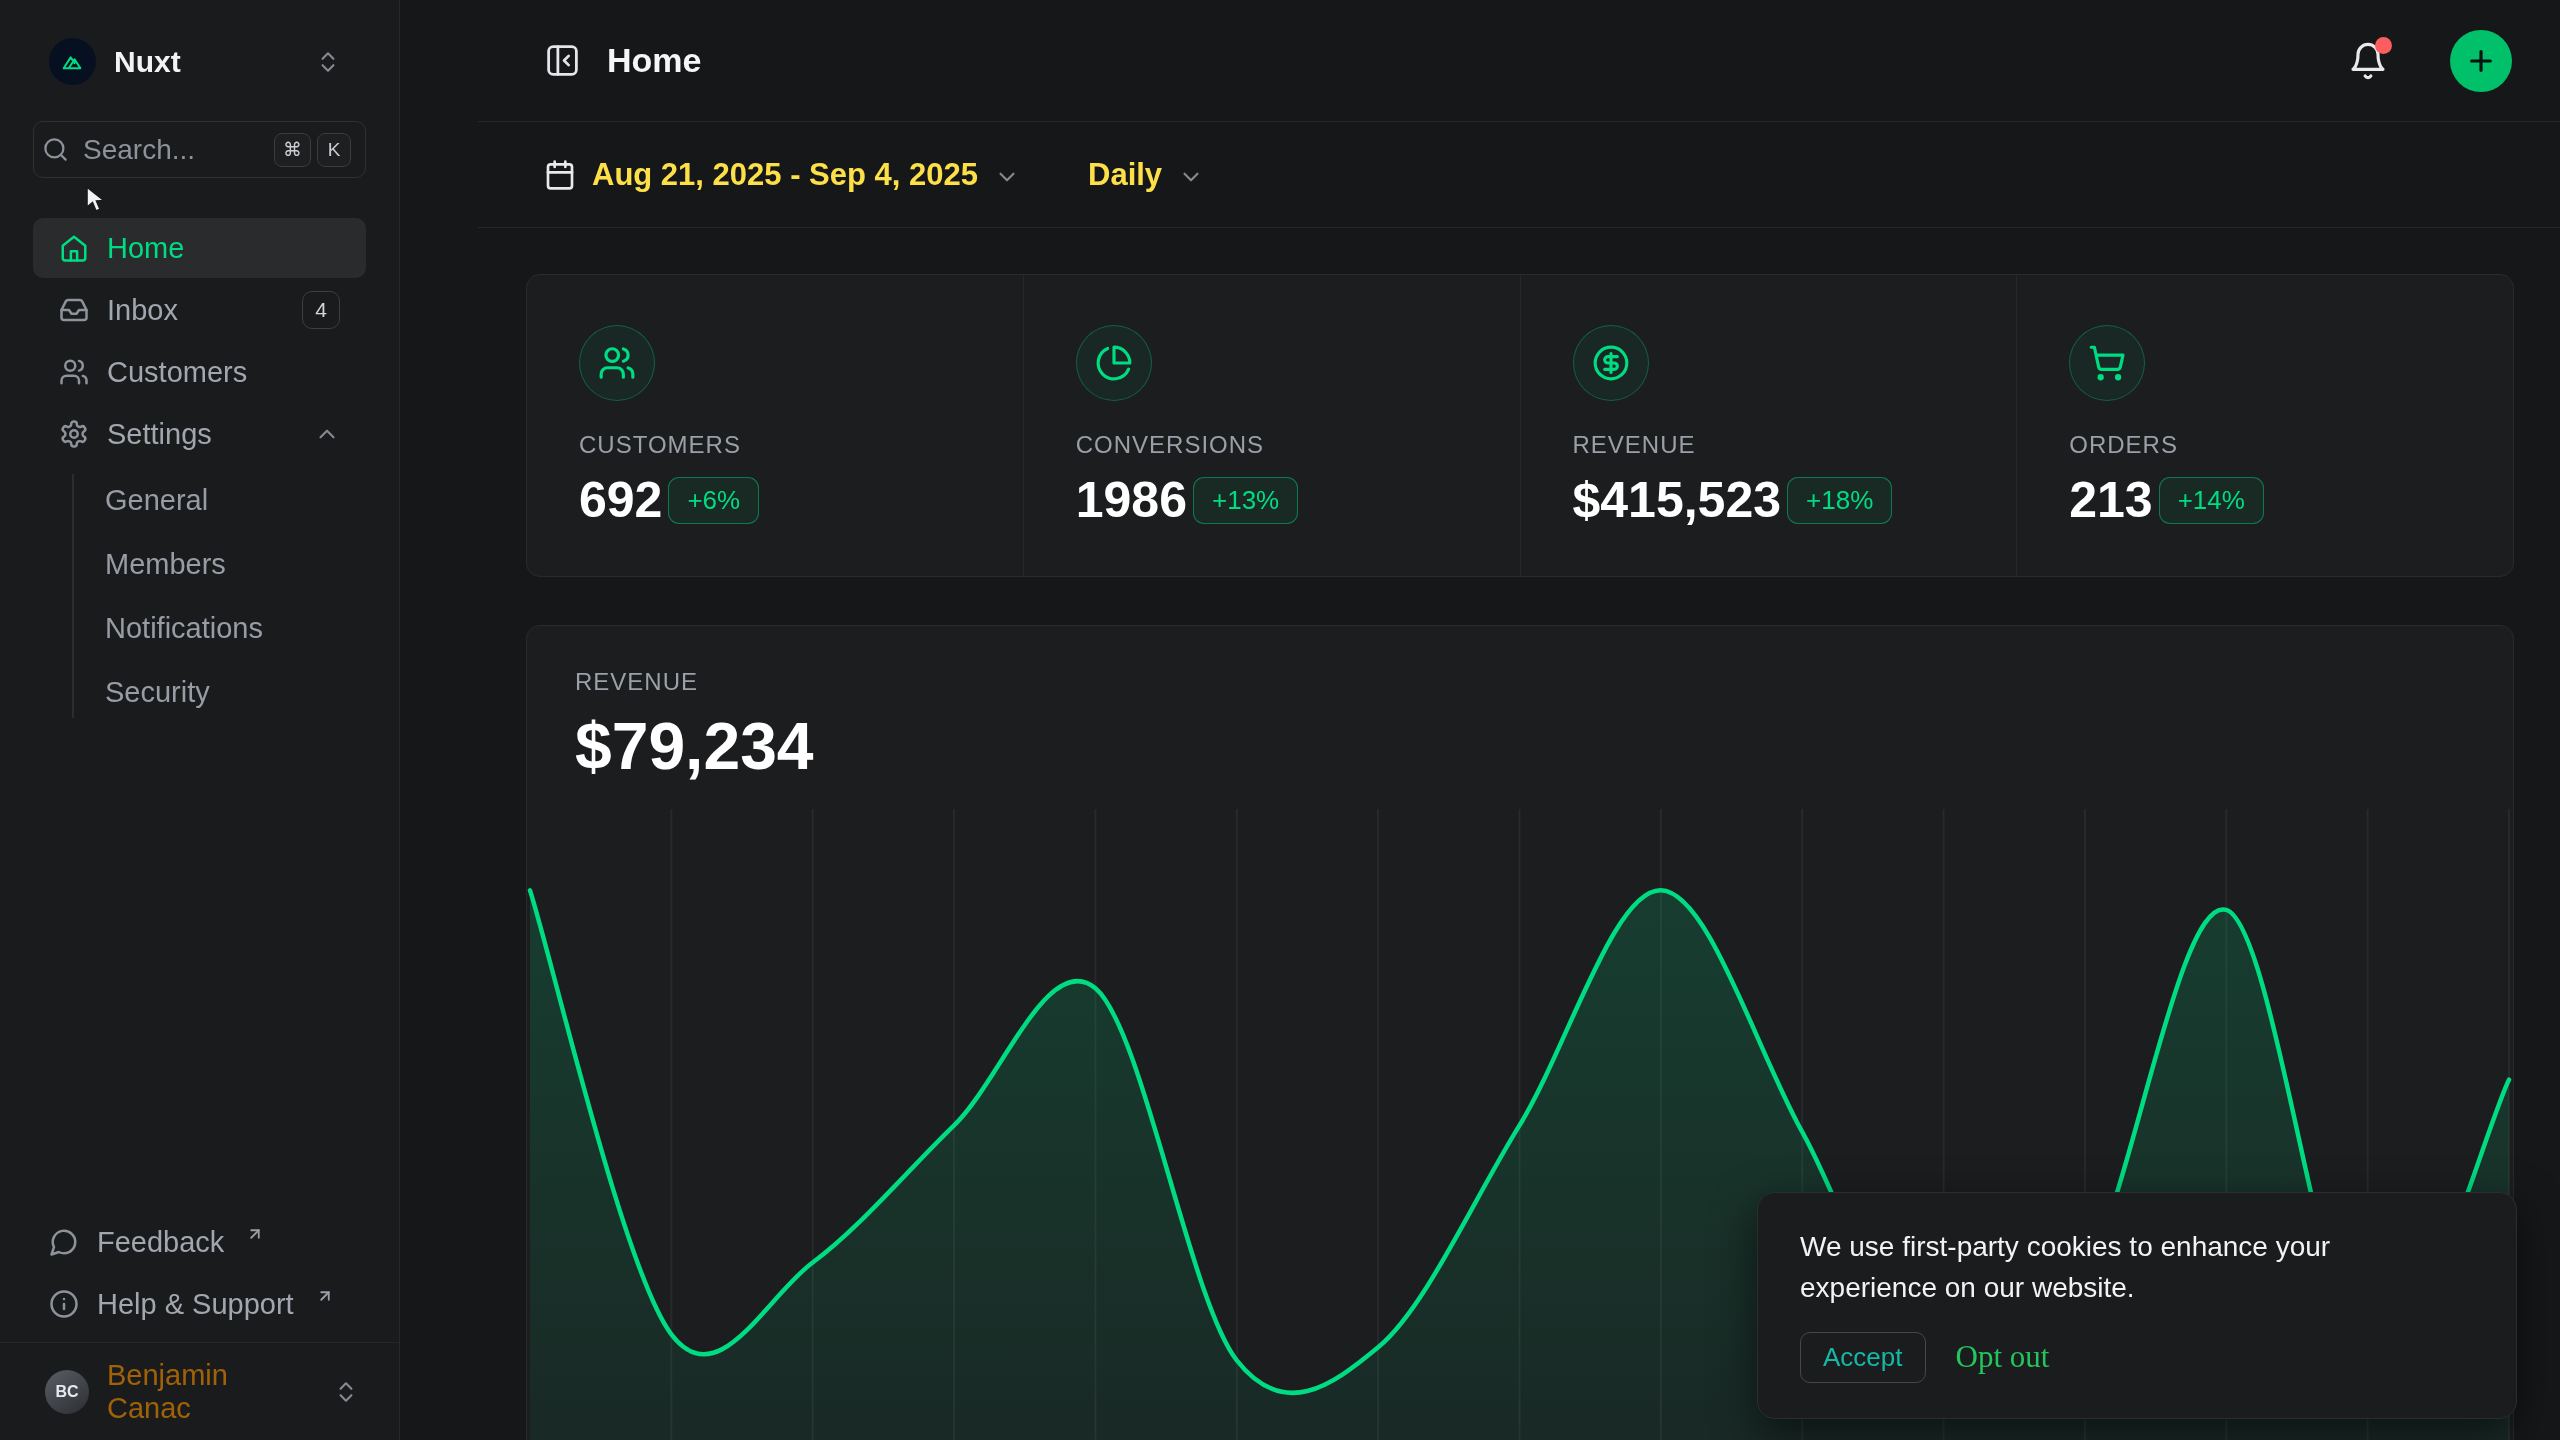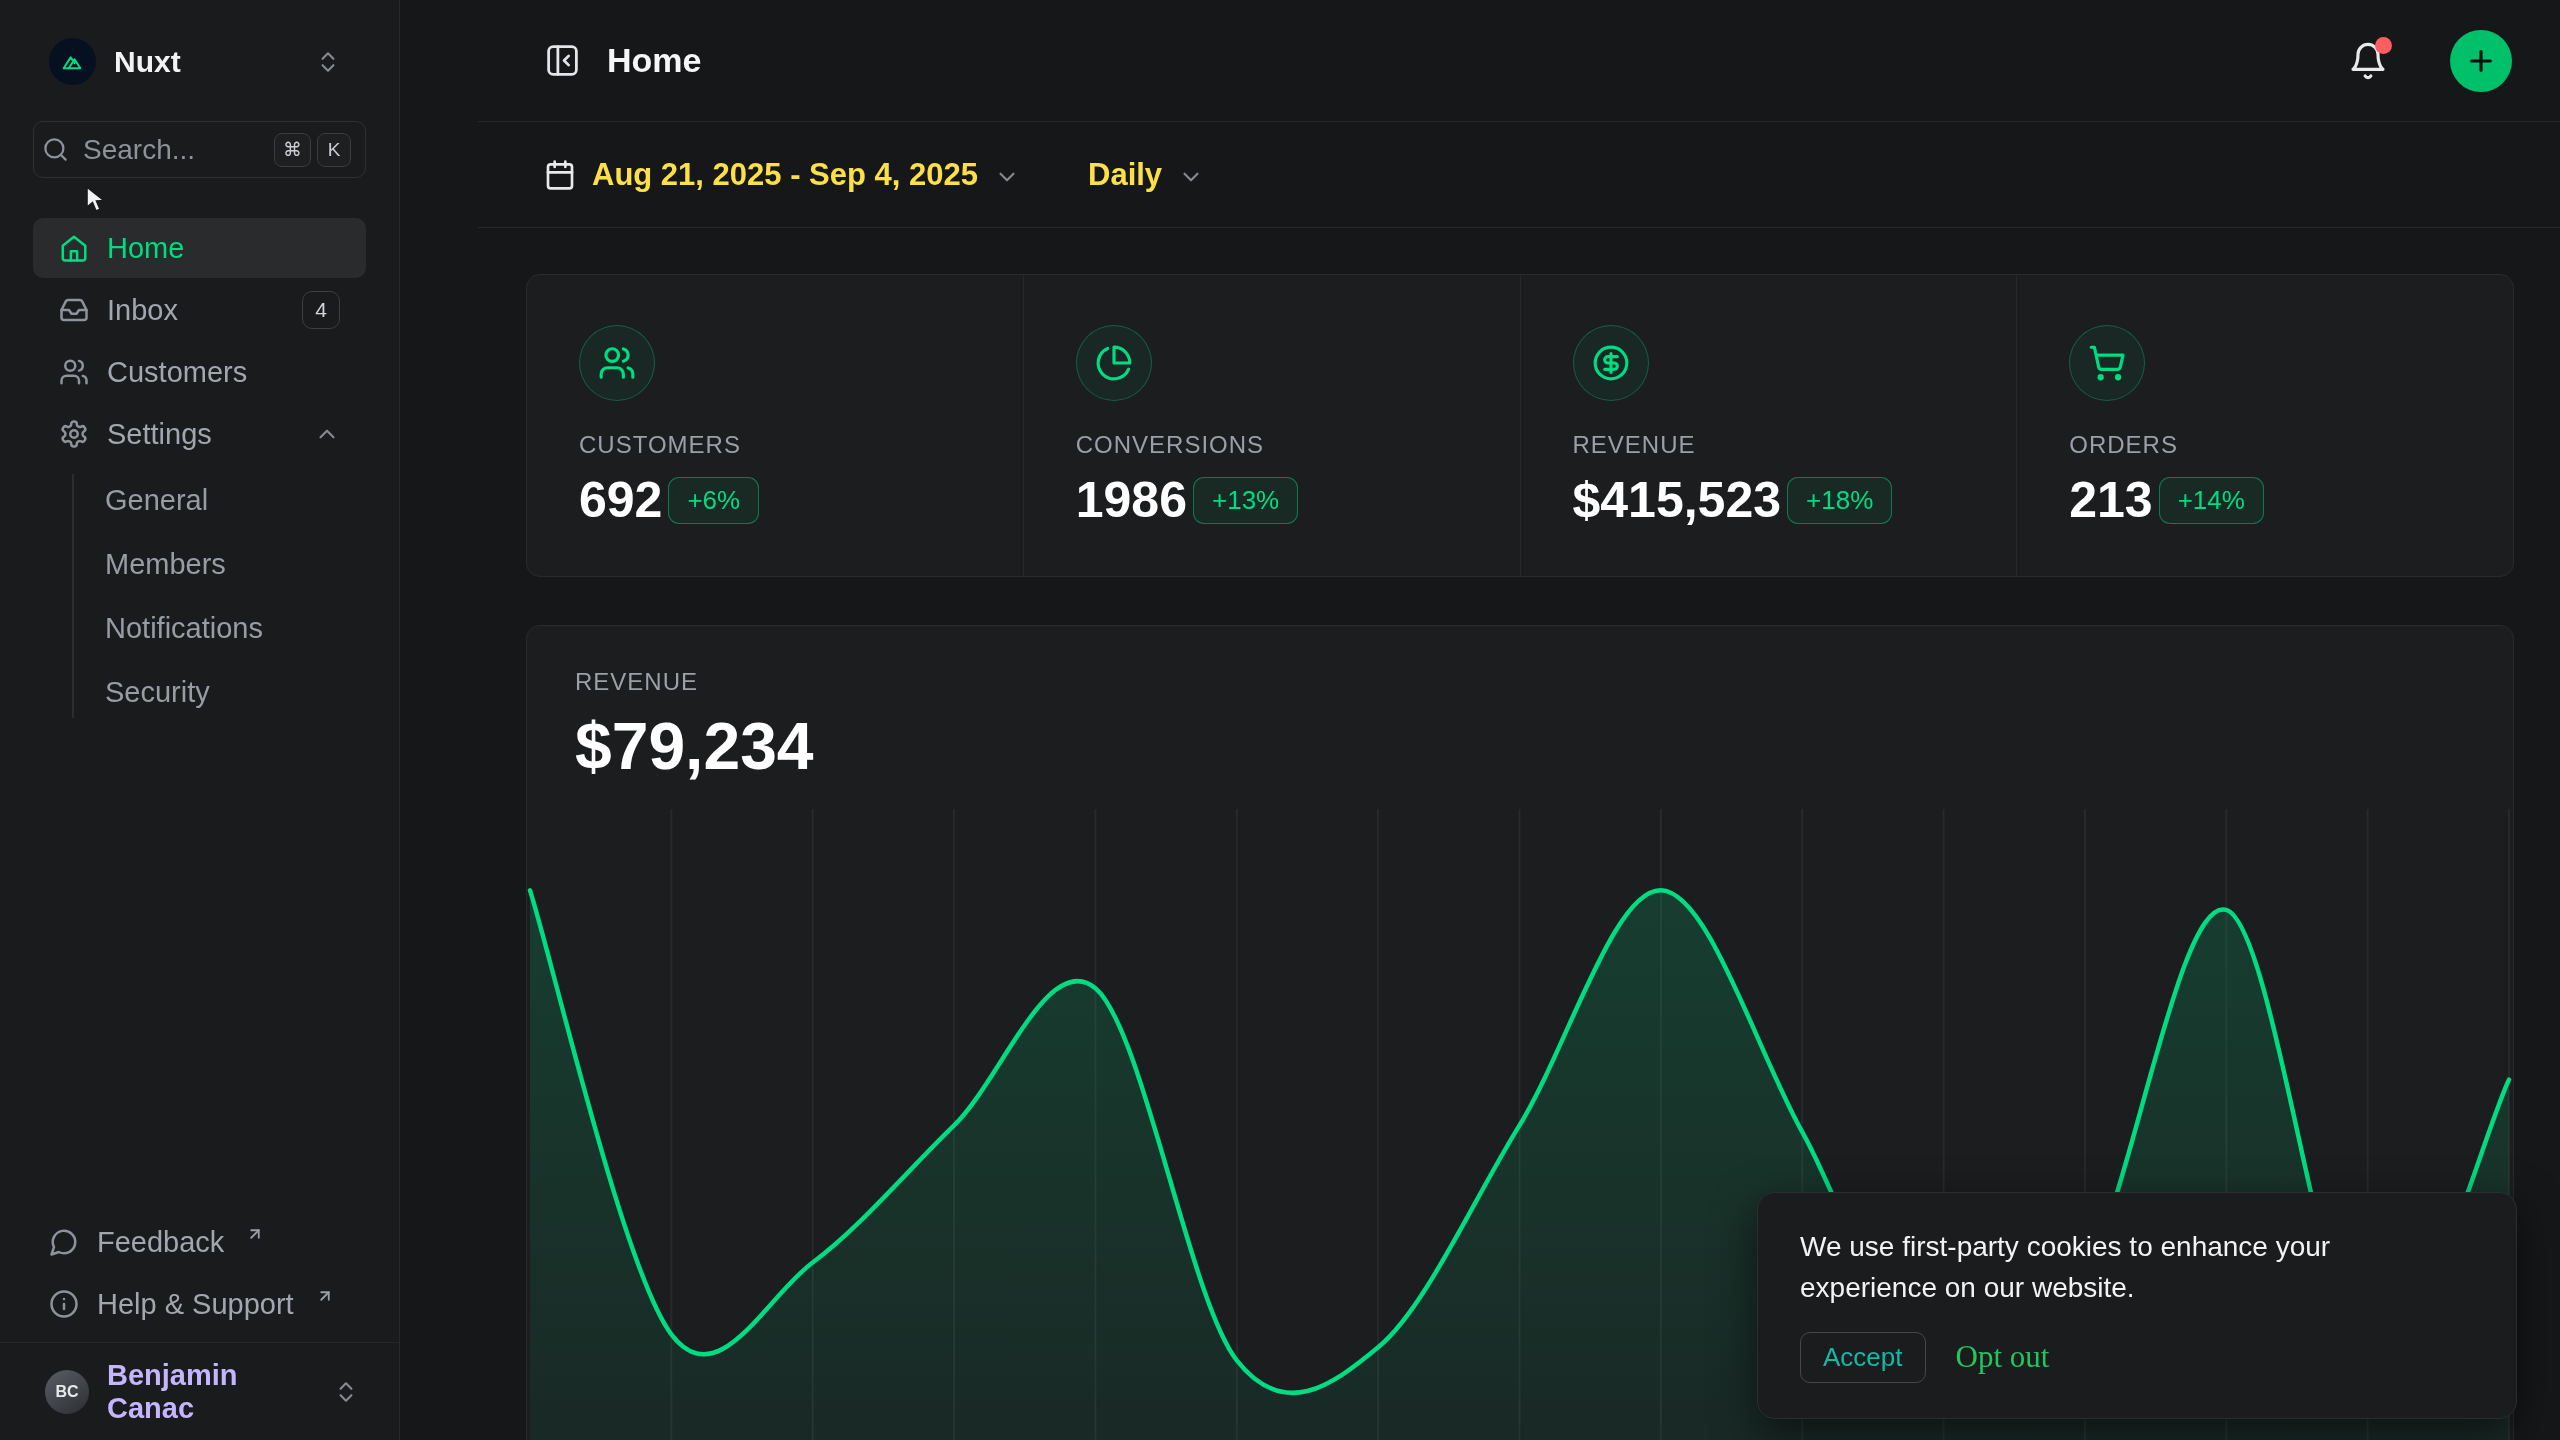--- a/index.html
+++ b/index.html
@@ -76,21 +76,21 @@
     border-top:1px solid #26272a; height:98px;
     display:flex; align-items:center; gap:18px; padding:0 40px 0 45px;
     cursor:pointer;
   }
   .avatar {
     width:44px; height:44px; border-radius:50%;
     background:linear-gradient(145deg,#5a5e66,#2b2d31);
     display:flex; align-items:center; justify-content:center;
     font-size:16px; font-weight:700; color:#e8e9eb; flex:0 0 auto;
   }
-  .user-name { font-size:29px; font-weight:700; color:#c4b5fd; flex:1; }
+  .user-name { font-size:29px; font-weight:400; color:#a16207; flex:1; }
 
   
   .main { position:absolute; left:478px; top:0; right:0; height:1440px; background:#161719; }
   .topbar {
     height:122px; border-bottom:1px solid #26272a;
     display:flex; align-items:center; padding:0 48px 0 66px; gap:26px;
   }
   .topbar-icon { color:#e4e6e9; display:flex; cursor:pointer; }
   .page-title { font-size:34px; font-weight:700; color:#f5f6f8; flex:1; }
   .bell-wrap { position:relative; margin-right:36px; cursor:pointer; color:#e8e9eb; }

